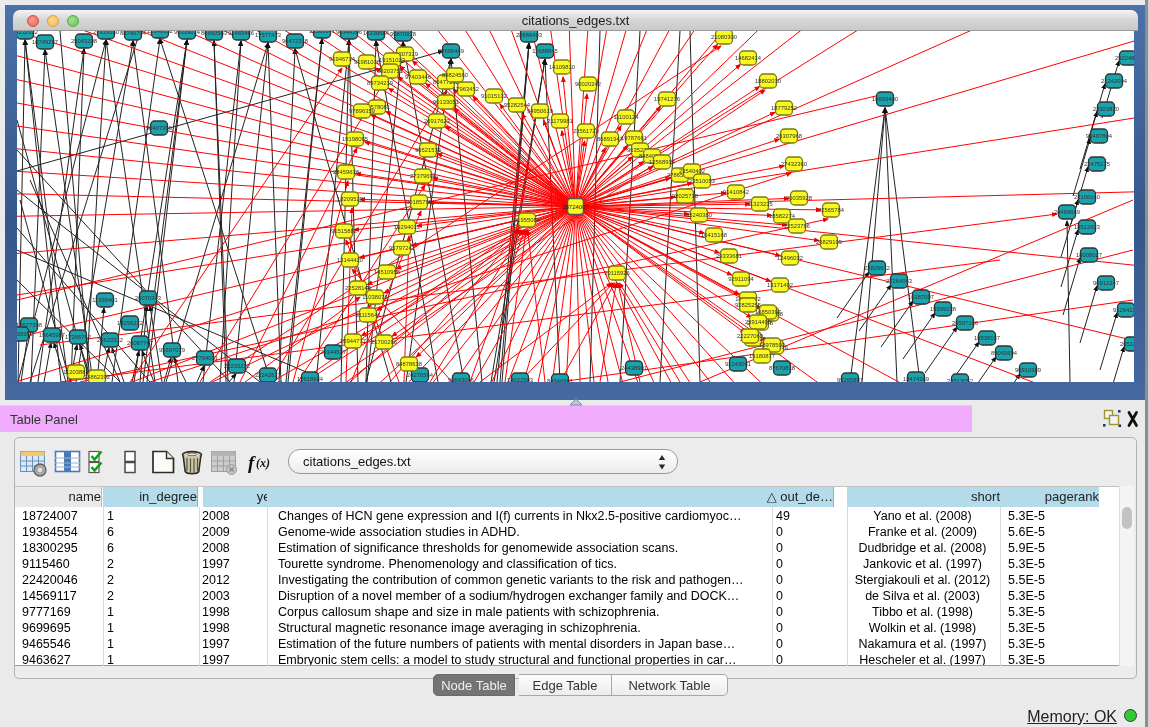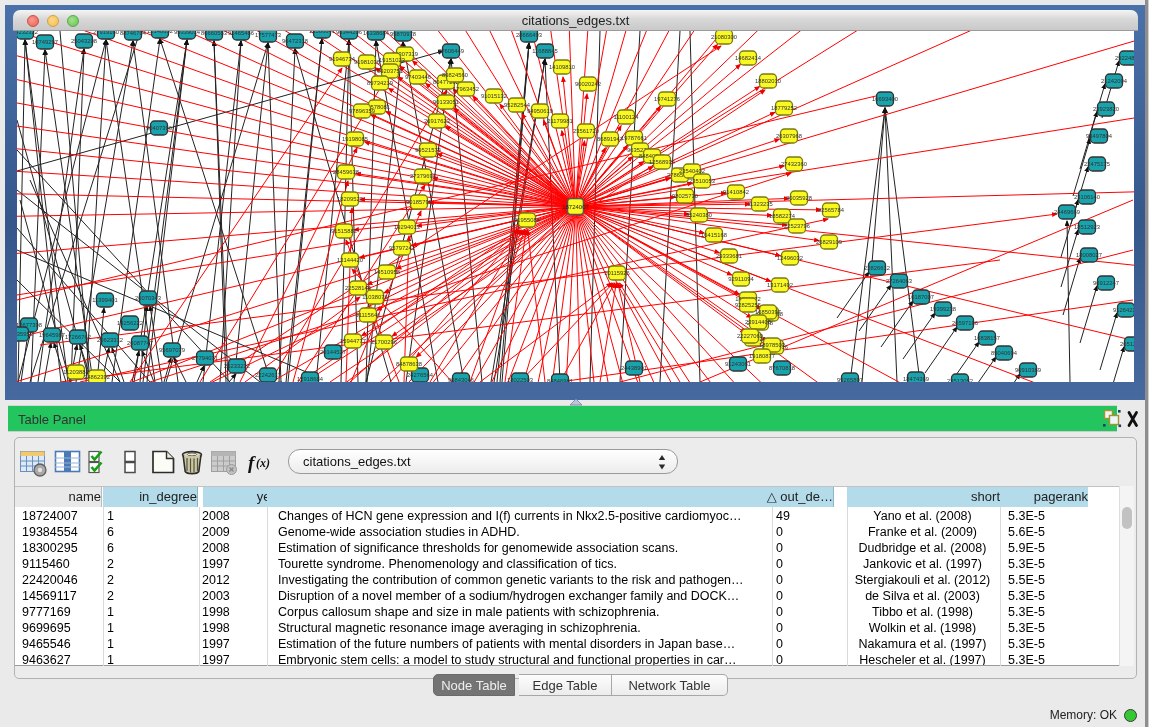--- a/index.html
+++ b/index.html
@@ -6,21 +6,21 @@
 #frame {position:absolute;left:5px;top:5px;width:1140px;height:395px;
   background:linear-gradient(180deg,#4a71a9 0%,#35578c 55%,#46699f 100%);}
 #titlebar {position:absolute;left:13px;top:10px;width:1125px;height:21px;
   border-top-left-radius:7px;border-top-right-radius:7px;
   background:linear-gradient(#f5f5f5,#d8d8d8 45%,#c9c9c9);
   border-bottom:1px solid #9b9b9b;}
 #titlebar .title {position:absolute;left:0;right:0;top:3px;text-align:center;
   font-size:13px;color:#222;}
 .tl {position:absolute;top:15px;width:12px;height:12px;border-radius:50%;}
 #content {position:absolute;left:17px;top:31px;width:1117px;height:351px;background:#fff;overflow:hidden;}
-#tpbar {position:absolute;left:8px;top:405px;width:1109px;height:27px;background:#22c55e;
+#tpbar {position:absolute;left:0;top:405px;width:972px;height:27px;background:#f0abfc;
   border-top:1px solid #d6d6d6;border-bottom:1px solid #cbcbcb;}
 #tpbar span {position:absolute;left:10px;top:6px;font-size:13px;color:#333;}
 #rightstrip {position:absolute;right:0;top:0;width:4px;height:727px;background:#8e8e8e;border-right:1px solid #cfcfcf;z-index:50}
 #panel {position:absolute;left:14px;top:437px;width:1123px;height:242px;
   background:#ececec;border:1px solid #b2b2b2;border-radius:5px;}
 #dropdown {position:absolute;left:288px;top:449px;width:390px;height:25px;background:linear-gradient(#fff,#ececec);
   border:1px solid #9a9a9a;border-radius:12px;}
 #dropdown span {position:absolute;left:14px;top:4px;font-size:13px;color:#111;}
 #thead {position:absolute;left:15px;top:486px;height:21px;width:1104px;background:#fff;font-size:13px;color:#222;border-top:1px solid #c2c2c2;}
 .th {position:absolute;top:0;height:21px;background:#b4dbea;border-right:1px solid #8fb6c6;
@@ -30,21 +30,21 @@
 .tr span {position:absolute;top:1px;display:block;overflow:hidden;}
 .c1 {left:7px;width:80px} .c2 {left:92px;width:90px} .c3 {left:187px;width:70px}
 .c4 {left:263px;width:490px} .c5 {left:761px;width:70px} .c6 {left:831px;width:153px;text-align:center}
 .c7 {left:993px;width:100px}
 .gridv {position:absolute;top:507px;height:159px;width:1px;background:#d9d9d9;}
 #vscroll {position:absolute;left:1119px;top:486px;width:15px;height:180px;background:#f4f4f4;border-left:1px solid #ddd;}
 #vthumb {position:absolute;left:2px;top:21px;width:10px;height:22px;border-radius:6px;background:#c2c2c2;}
 #btns {position:absolute;left:433px;top:674px;height:22px;font-size:13px;}
 .seg {position:absolute;top:0;height:22px;border:1px solid #a7a7a7;background:linear-gradient(#fdfdfd,#ececec);
   color:#333;text-align:center;line-height:21px;}
-#memory {position:absolute;right:32px;top:708px;font-size:12px;color:#222;}
+#memory {position:absolute;right:32px;top:708px;font-size:16px;color:#222;text-decoration:underline;}
 #memdot {position:absolute;right:12px;top:709px;width:13px;height:13px;border-radius:50%;
   background:#35c835;border:1.5px solid #3a3a3a;}
 .icon {position:absolute;top:450px;}
 </style></head><body>
 <div id="frame"></div>
 <div id="titlebar">
     <span class="title">citations_edges.txt</span>
   </div>
 <div class="tl" style="left:27px;background:radial-gradient(circle at 4px 4px,#f89a8e,#ec5f55);border:1px solid #c94f45"></div>
 <div class="tl" style="left:47px;background:radial-gradient(circle at 4px 4px,#fbd88a,#f5bd4f);border:1px solid #d2a041"></div>
@@ -720,21 +720,21 @@
       <path d="M4 14.5 L7.2 9.5 L0.8 9.5 z" fill="#2a2a2a"></path>
     </svg>
 </div>
 <div id="thead">
  <span class="th" style="left:0;width:87px;background:#e9e9e9;border-right:1px solid #bbb">name</span>
  <span class="th" style="left:88px;width:95px">in_degree</span>
  <span class="th" style="left:188px;width:80px">year</span>
  <span class="th" style="left:252px;width:504px">title</span>
  <span class="th" style="left:725px;width:94px">△ out_de…</span>
  <span class="th" style="left:832px;width:154px">short</span>
- <span class="th" style="left:985px;width:88px;border-right:none">pagerank</span>
+ <span class="th" style="left:985px;width:99px;border-right:none">pagerank</span>
 </div>
 <div id="tbody">
     <div class="tr" style="top:1px">
       <span class="c1">18724007</span>
       <span class="c2">1</span>
       <span class="c3">2008</span>
       <span class="c4">Changes of HCN gene expression and I(f) currents in Nkx2.5‑positive cardiomyoc…</span>
       <span class="c5">49</span>
       <span class="c6">Yano et al. (2008)</span>
       <span class="c7">5.3E-5</span>

